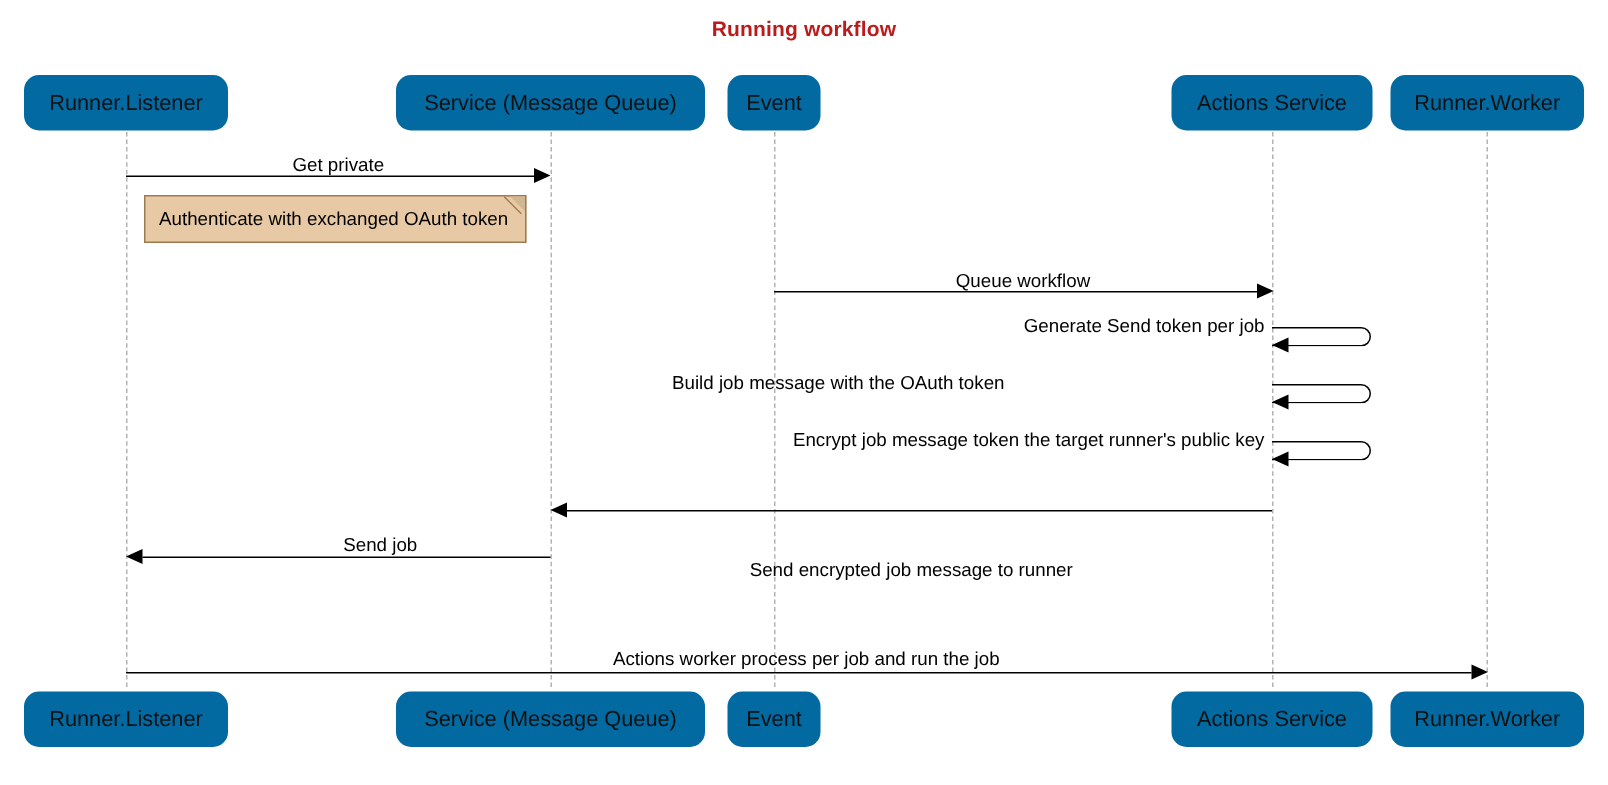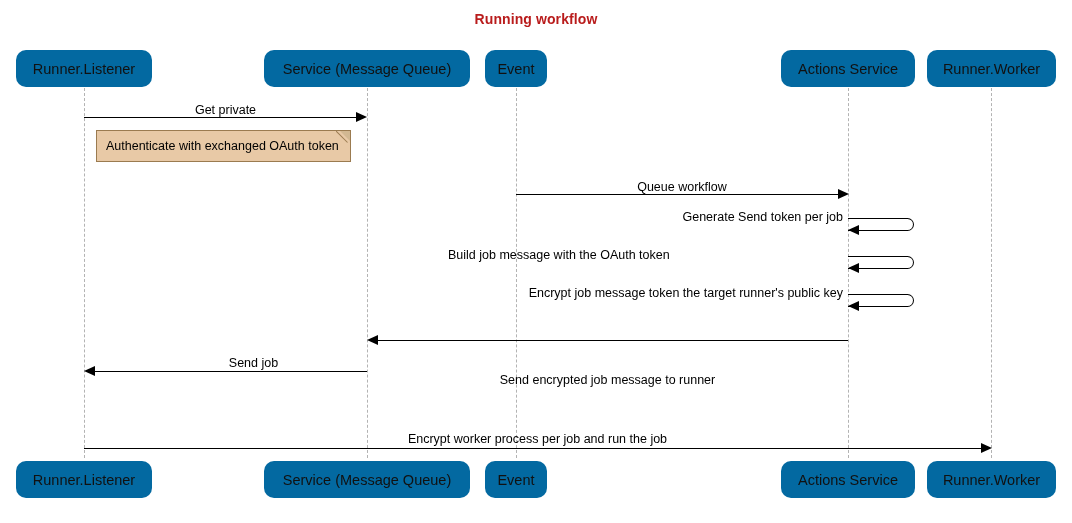--- a/index.html
+++ b/index.html
@@ -184,21 +184,21 @@
   <div class="arrowhead left" style="left:367px; top:335px;"></div>
   <div class="msg-label" style="left:367px; top:325px; width:481px;margin-top:48px;">Send encrypted job message to runner</div>
 
   <div class="msg-line" style="left:95px; top:371px; width:272px;"></div>
   <div class="arrowhead left" style="left:84px; top:366px;"></div>
   <div class="msg-label" style="left:84px; top:356px; width:283px;margin-left:28px;">Send job</div>
 
 
   <div class="msg-line" style="left:84px; top:448px; width:897px;"></div>
   <div class="arrowhead right" style="left:981px; top:443px;"></div>
-  <div class="msg-label" style="left:84px; top:432px; width:907px;">Encrypt worker process per job and run the job</div>
+  <div class="msg-label" style="left:84px; top:432px; width:907px;">Actions worker process per job and run the job</div>
 
   <div class="participant" style="left:16px;  top:461px; width:136px;">
     <span>Runner.Listener</span>
   </div>
   <div class="participant" style="left:264px; top:461px; width:206px;">
     <span>Service (Message Queue)</span>
   </div>
   <div class="participant" style="left:485px; top:461px; width:62px;">
     <span>Event</span>
   </div>

